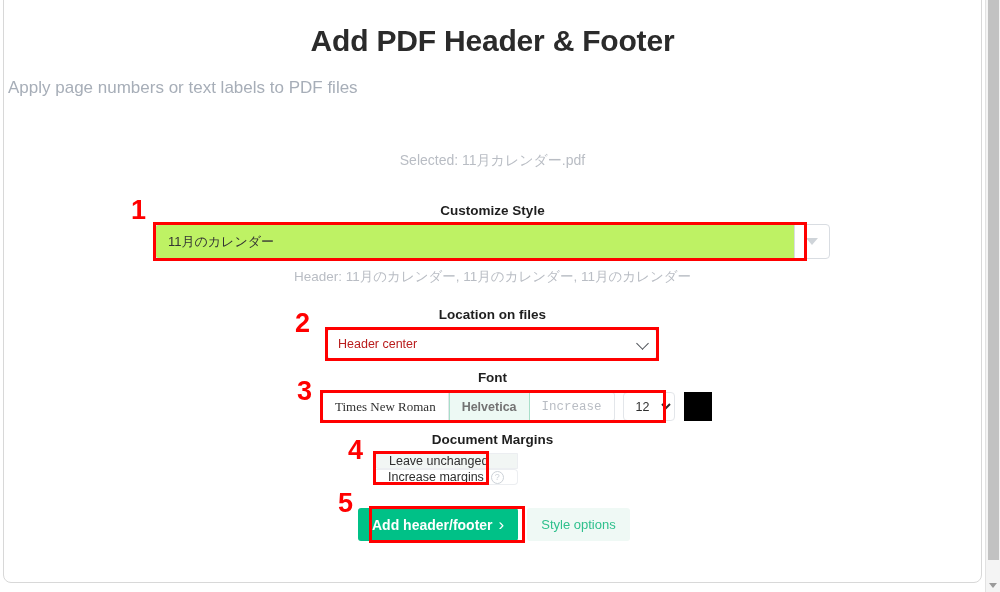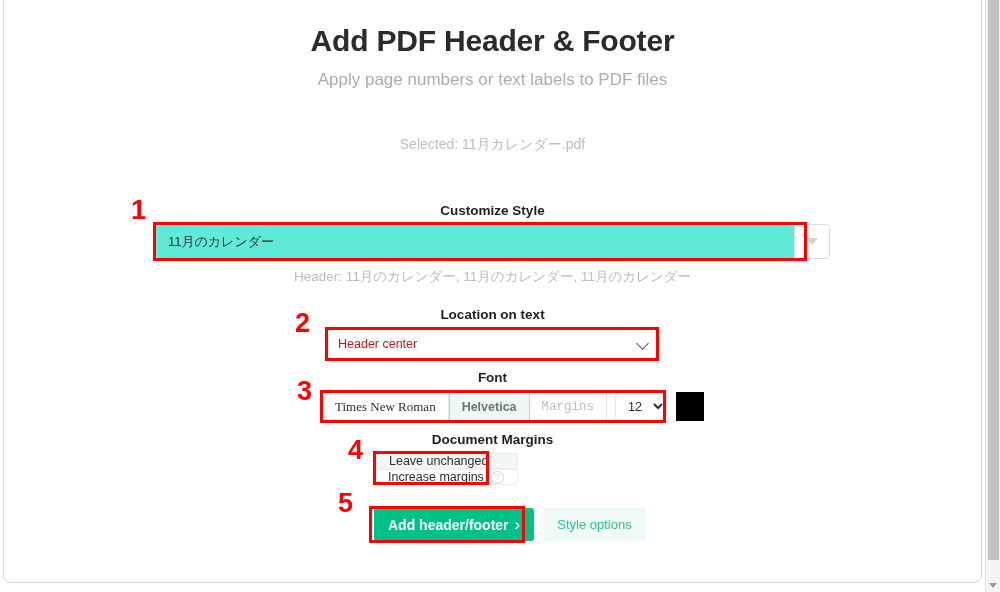--- a/index.html
+++ b/index.html
@@ -63,24 +63,24 @@
   .title {
     text-align: center;
     font-size: 30px;
     font-weight: bold;
     color: #2b2b2b;
     letter-spacing: -0.2px;
     margin: 0;
     padding-top: 24px;
   }
   .subtitle {
-    text-align: center;
+    text-align: left;
     font-size: 17px;
     color: #a7aeb8;
-    margin: 0;
+    margin: 8px;
     padding-top: 12px;
   }
   .selected-file {
     text-align: center;
     font-size: 14px;
     color: #b9bdc4;
     margin: 0;
     padding-top: 46px;
   }
 
@@ -114,21 +114,21 @@
     left: 155px; top: 224px;
     width: 675px; height: 35px;
     display: flex;
   }
   .style-input {
     flex: 1;
     height: 35px;
     border: 1px solid #d9dde2;
     border-right: none;
     border-radius: 4px 0 0 4px;
-    background: #5eead4;
+    background: #bef264;
     padding: 0 12px;
     font-size: 13px;
     color: #333333;
     font-family: "Liberation Sans", sans-serif;
     outline: none;
   }
   .style-drop {
     width: 36px;
     height: 35px;
     border: 1px solid #d9dde2;
@@ -277,21 +277,21 @@
     border: 1px solid #cdd2d8;
     border-radius: 50%;
     font-size: 9px;
     color: #cdd2d8;
     line-height: 1;
   }
 
   
   .action-row {
     position: absolute;
-    left: 374px; top: 508px;
+    left: 358px; top: 508px;
     height: 33px;
     display: flex;
     align-items: flex-end;
     gap: 9px;
   }
   .primary-btn {
     height: 33px;
     padding: 0 14px;
     background: #00c187;
     color: #ffffff;
@@ -343,39 +343,39 @@
       <input class="style-input" type="text" value="11月のカレンダー" placeholder="Enter header or footer text" style="">
       <div class="style-drop">
         <span class="tri-down"></span>
       </div>
     </div>
 
     <div class="redbox" style="left:153px; top:222px; width:654px; height:39px;"></div>
 
     <div class="preview-line">Header: 11月のカレンダー, 11月のカレンダー, 11月のカレンダー</div>
 
-    <div class="section-label" style="position:absolute; left:0; top:307px; width:985px;">Location on text</div>
+    <div class="section-label" style="position:absolute; left:0; top:307px; width:985px;">Location on files</div>
 
     <div class="step" style="left:295px; top:310px; font-size:27px;">2</div>
 
     <select class="loc-select">
       <option>Header center</option>
     </select>
     <span class="loc-chev"></span>
 
     <div class="redbox" style="left:325px; top:327px; width:334px; height:34px;"></div>
 
     <div class="section-label" style="position:absolute; left:0; top:370px; width:985px;">Font</div>
 
     <div class="step" style="left:297px; top:378px; font-size:27px;">3</div>
 
     <div class="font-row">
       <div class="font-btn f-times">Times New Roman</div>
       <div class="font-btn f-helv">Helvetica</div>
-      <div class="font-btn f-courier">Margins</div>
+      <div class="font-btn f-courier">Increase</div>
 
       <select class="size-select">
         <option>12</option>
       </select>
 
       <div class="color-swatch"></div>
     </div>
 
     <div class="redbox" style="left:320px; top:390px; width:346px; height:33px;"></div>
 

